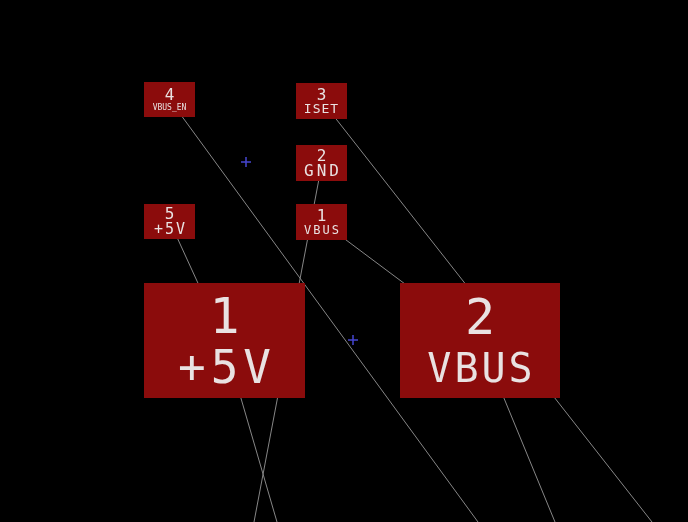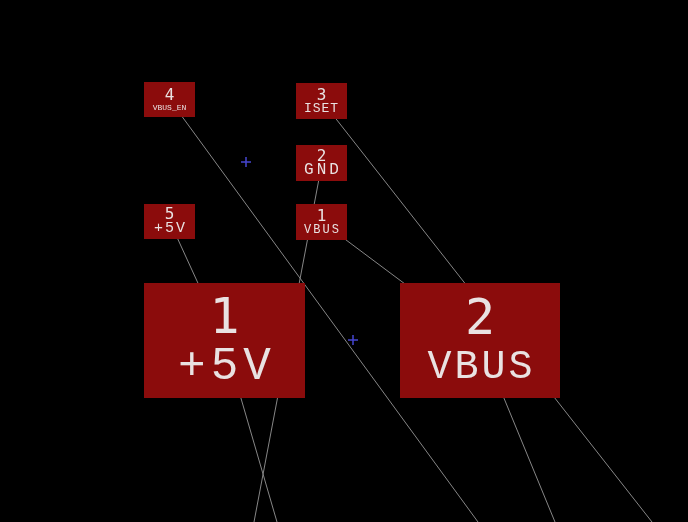--- a/index.html
+++ b/index.html
@@ -13,21 +13,21 @@
   #ratsnest{position:absolute;left:0;top:0;width:688px;height:522px;pointer-events:none;}
   .pad{
     position:absolute;
     background:#8b0c0c;
     display:flex;flex-direction:column;align-items:center;justify-content:center;
     color:#e9e2e2;
     text-align:center;
     line-height:1;
   }
   .pad .num{display:block;}
-  .pad .net{display:block;white-space:nowrap;font-family:Liberation Mono, monospace;}
+  .pad .net{display:block;white-space:nowrap;}
 
   
   .pad-s{width:51px;height:35px;}
   #pad-4 {left:144px;top:82px;}
   #pad-3 {left:296px;top:83px;height:36px;}
   #pad-2 {left:296px;top:145px;height:36px;}
   #pad-5 {left:144px;top:204px;}
   #pad-1s{left:296px;top:204px;height:36px;}
 
   .pad-s .num{font-size:16px;line-height:15px;}

